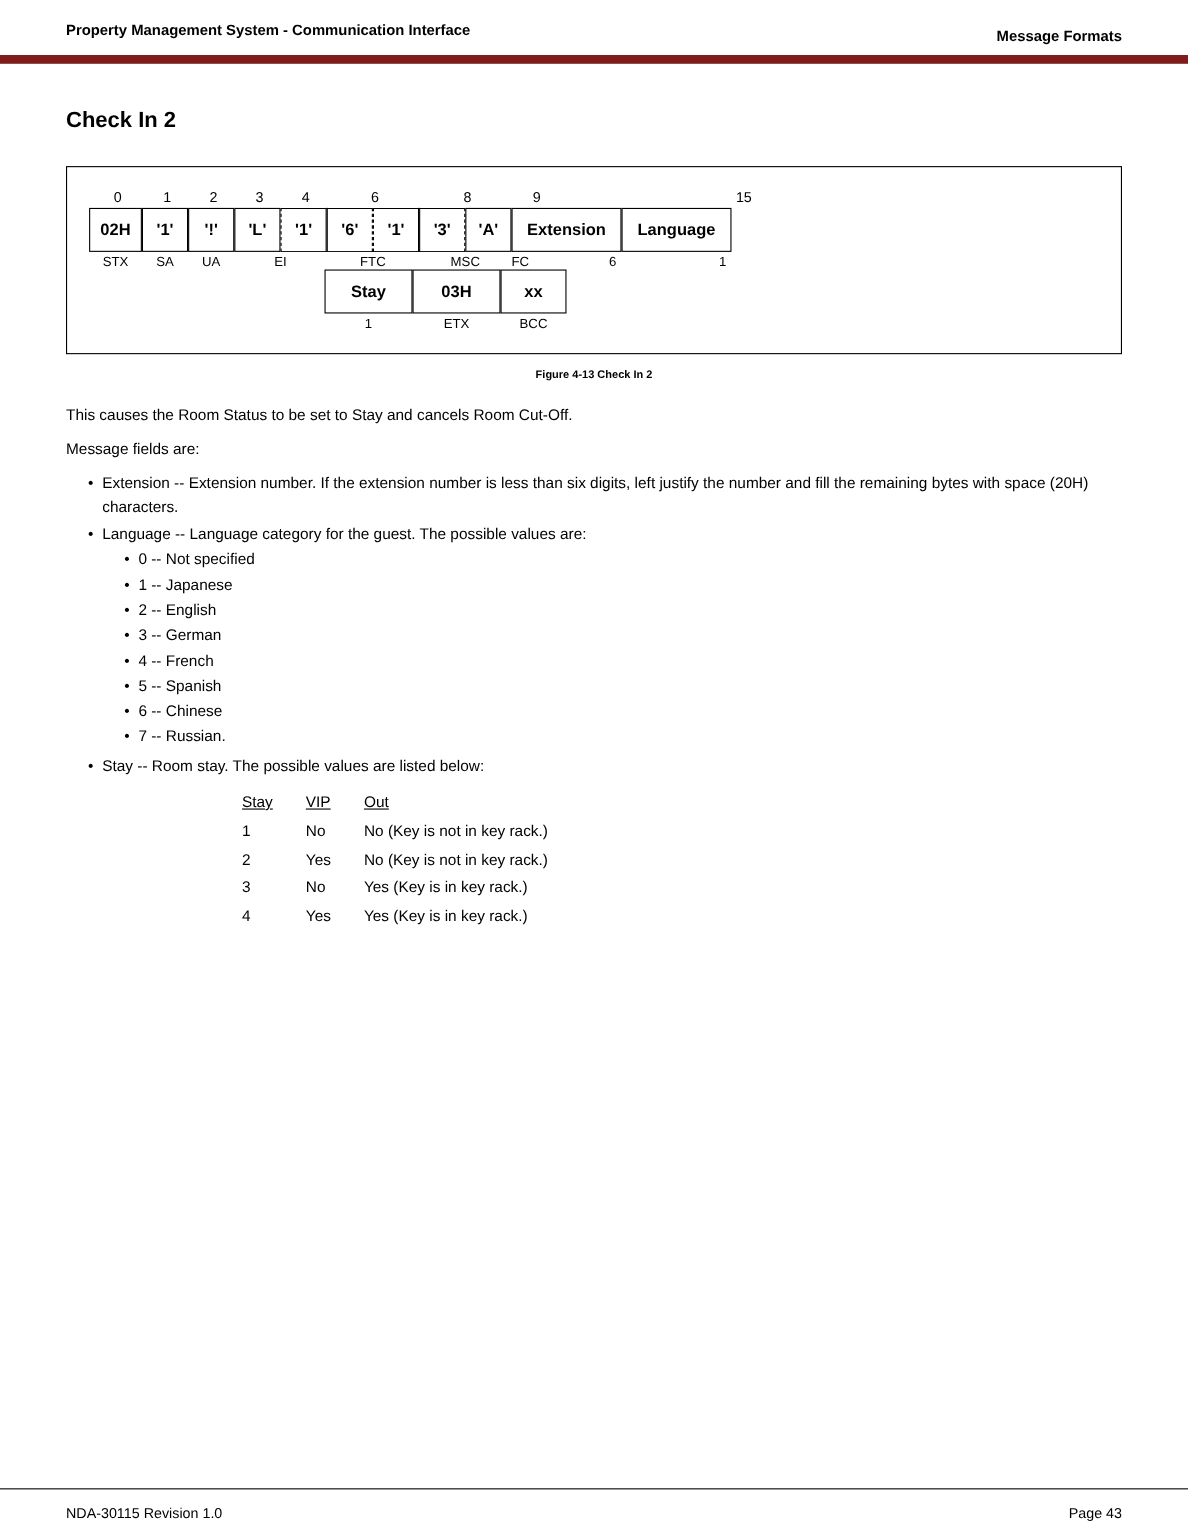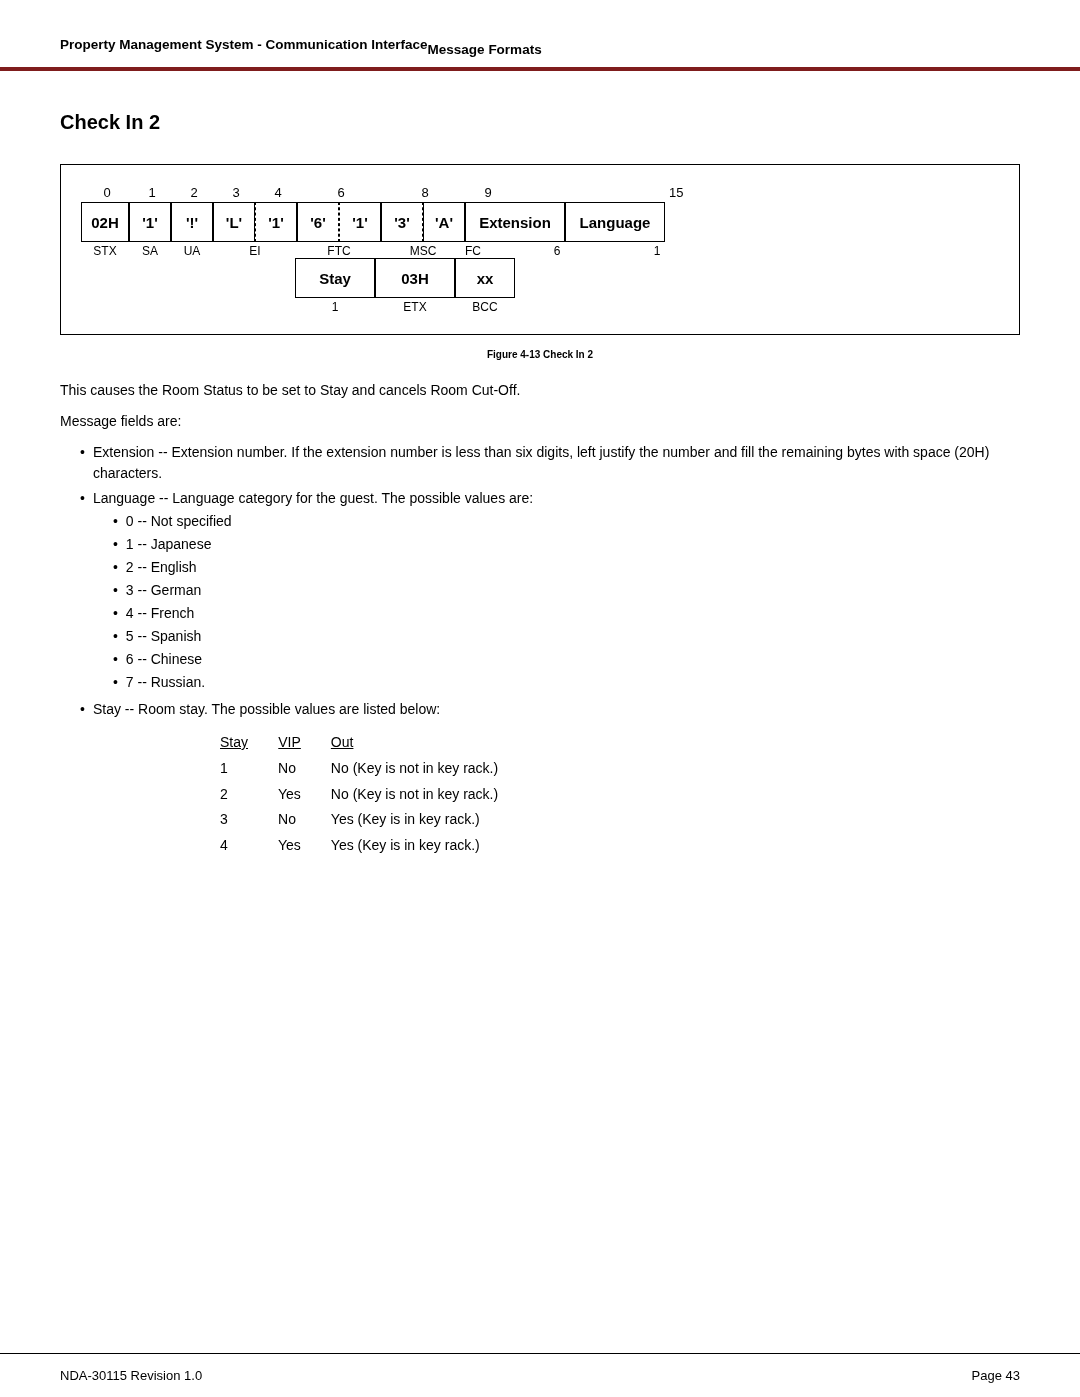--- a/index.html
+++ b/index.html
@@ -8,23 +8,24 @@
       font-size: 14px;
       background: #fff;
       color: #000;
       width: 1080px;
       min-height: 1397px;
       position: relative;
     }
 
     .page-header {
       display: flex;
+      justify-content: space-between;
       align-items: center;
-      padding: 32px 60px 10px 60px;
-      border-bottom: 4px solid #7f1d1d;
+      padding: 15px 60px 10px 60px;
+      border-bottom: 8px solid #7f1d1d;
     }
 
     .page-header-left {
       font-weight: bold;
       font-size: 13.5px;
     }
 
     .page-header-right {
       font-weight: bold;
       font-size: 13.5px;
@@ -338,21 +339,21 @@
       <span>Stay -- Room stay. The possible values are listed below:</span>
     </li>
   </ul>
 
   
   <div class="stay-table">
     <table>
       <tbody>
           <tr class="header-row">
         <td style="text-decoration:underline;">Stay</td>
-        <td style="text-align:right;">VIP</td>
+        <td style="">VIP</td>
         <td style="text-decoration:underline;">Out</td>
       </tr>
       <tr>
         <td>1</td>
         <td>No</td>
         <td>No (Key is not in key rack.)</td>
       </tr>
       <tr>
         <td>2</td>
         <td>Yes</td>

